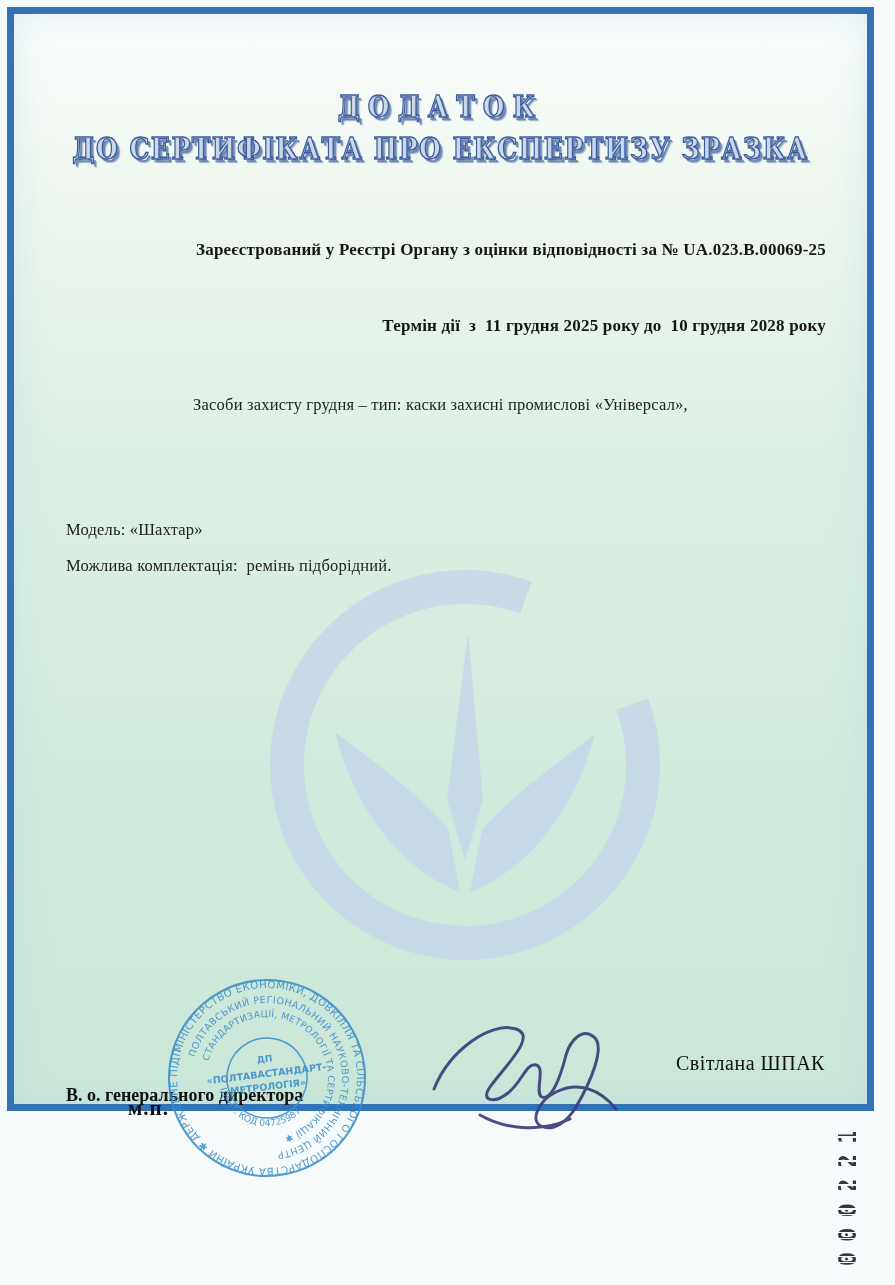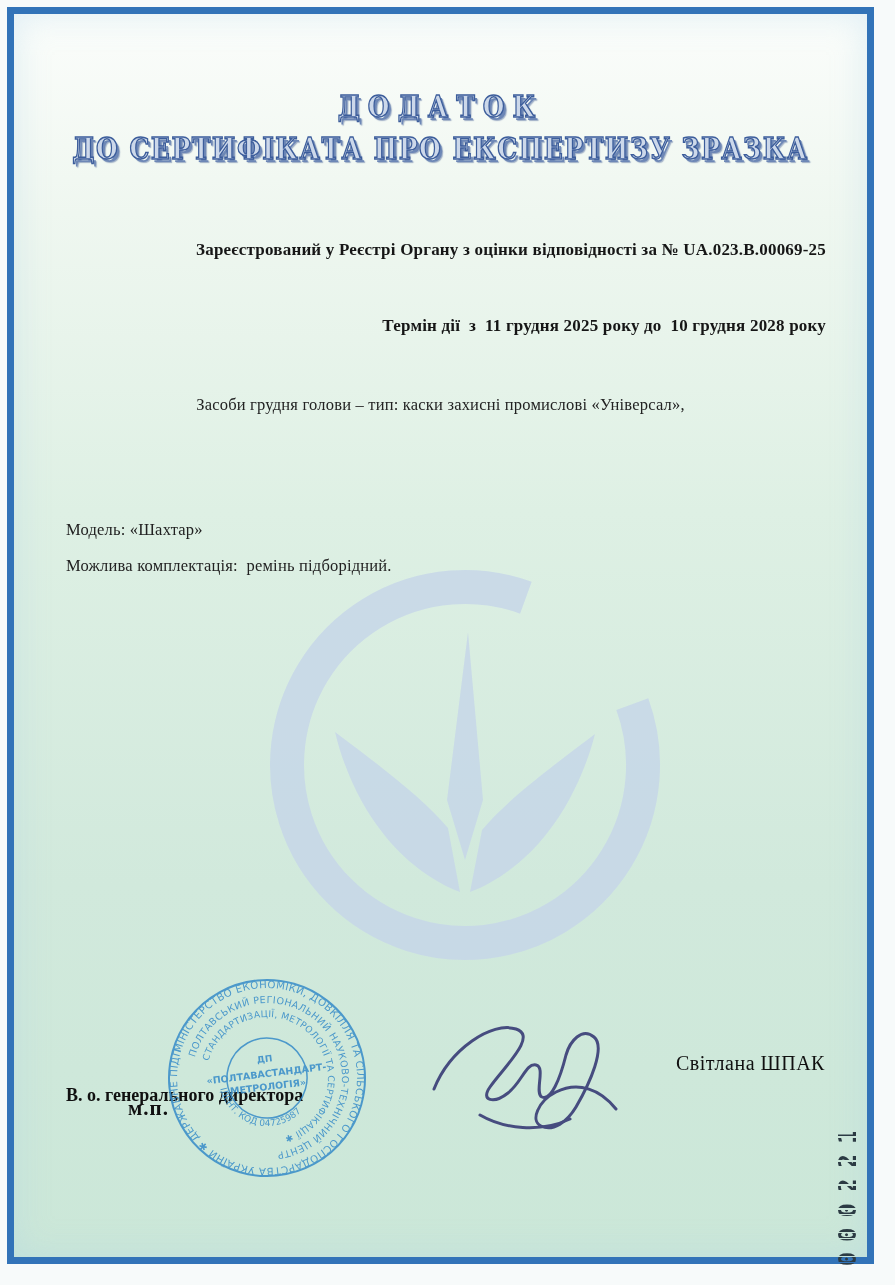--- a/index.html
+++ b/index.html
@@ -1,21 +1,21 @@
 <!DOCTYPE html>
 <html><head>
 <meta charset="utf-8">
 <style>
   html,body{margin:0;padding:0;background:#eef1f3;}
   .scan{
     position:relative;width:895px;height:1285px;margin:0 auto;
     background:#f7fafa;font-family:"Liberation Serif",serif;overflow:hidden;
   }
   .frame{
-    position:absolute;left:7px;top:7px;width:867px;height:1257px;
+    position:absolute;left:7px;top:7px;width:867px;height:1104px;
     border:7px solid #3273b8;box-sizing:border-box;
     background:linear-gradient(180deg,#fbfdfb 0%,#eff7f0 16%,#def0e4 40%,#d1e9dc 70%,#cbe7d8 100%);
     box-shadow:inset 0 0 34px rgba(168,208,232,.35);
   }
   .abs{position:absolute;}
   .pre{white-space:pre-wrap;}
   .title{
     left:0;width:853px;text-align:center;
     font-family:"DejaVu Serif",serif;font-weight:bold;
     color:#ccd8ea;-webkit-text-stroke:1.2px #3c5d9b;
@@ -56,21 +56,21 @@
       </g>
     </svg>
 
     <div class="abs title title-1">ДОДАТОК</div>
     <div class="abs title title-2">ДО СЕРТИФІКАТА ПРО ЕКСПЕРТИЗУ ЗРАЗКА</div>
 
     <div class="abs body-bold pre" style="left:52px;top:226px;width:760px;">Зареєстрований у Реєстрі Органу з оцінки відповідності за № UA.023.B.00069-25</div>
     <div class="abs body-bold pre" style="left:52px;top:278px;width:760px;margin-top:24px;">Термін дії  з  11 грудня 2025 року до  10 грудня 2028 року</div>
 
     <div class="abs product">
-      <div class="body-reg">Засоби грудня голови – тип: каски захисні промислові «Універсал»,</div>
+      <div class="body-reg">Засоби захисту грудня – тип: каски захисні промислові «Універсал»,</div>
     </div>
 
     <div class="abs body-reg pre" style="left:52px;top:506px;width:760px;">Модель: «Шахтар»</div>
     <div class="abs body-reg pre" style="left:52px;top:542px;width:760px;">Можлива комплектація:  ремінь підборідний.</div>
 
     <div class="abs sig-title" style="left:52px;top:1038px;margin-top:33px;">В. о. генерального директора</div>
     <div class="abs mp" style="left:114px;top:1082px;">м.п.</div>
     <div class="abs sig-name" style="left:662px;top:1038px;">Світлана ШПАК</div>
 
     <svg class="abs" style="left:151px;top:962px;" width="204" height="204" viewBox="0 0 204 204" opacity="0.88" aria-hidden="true">

